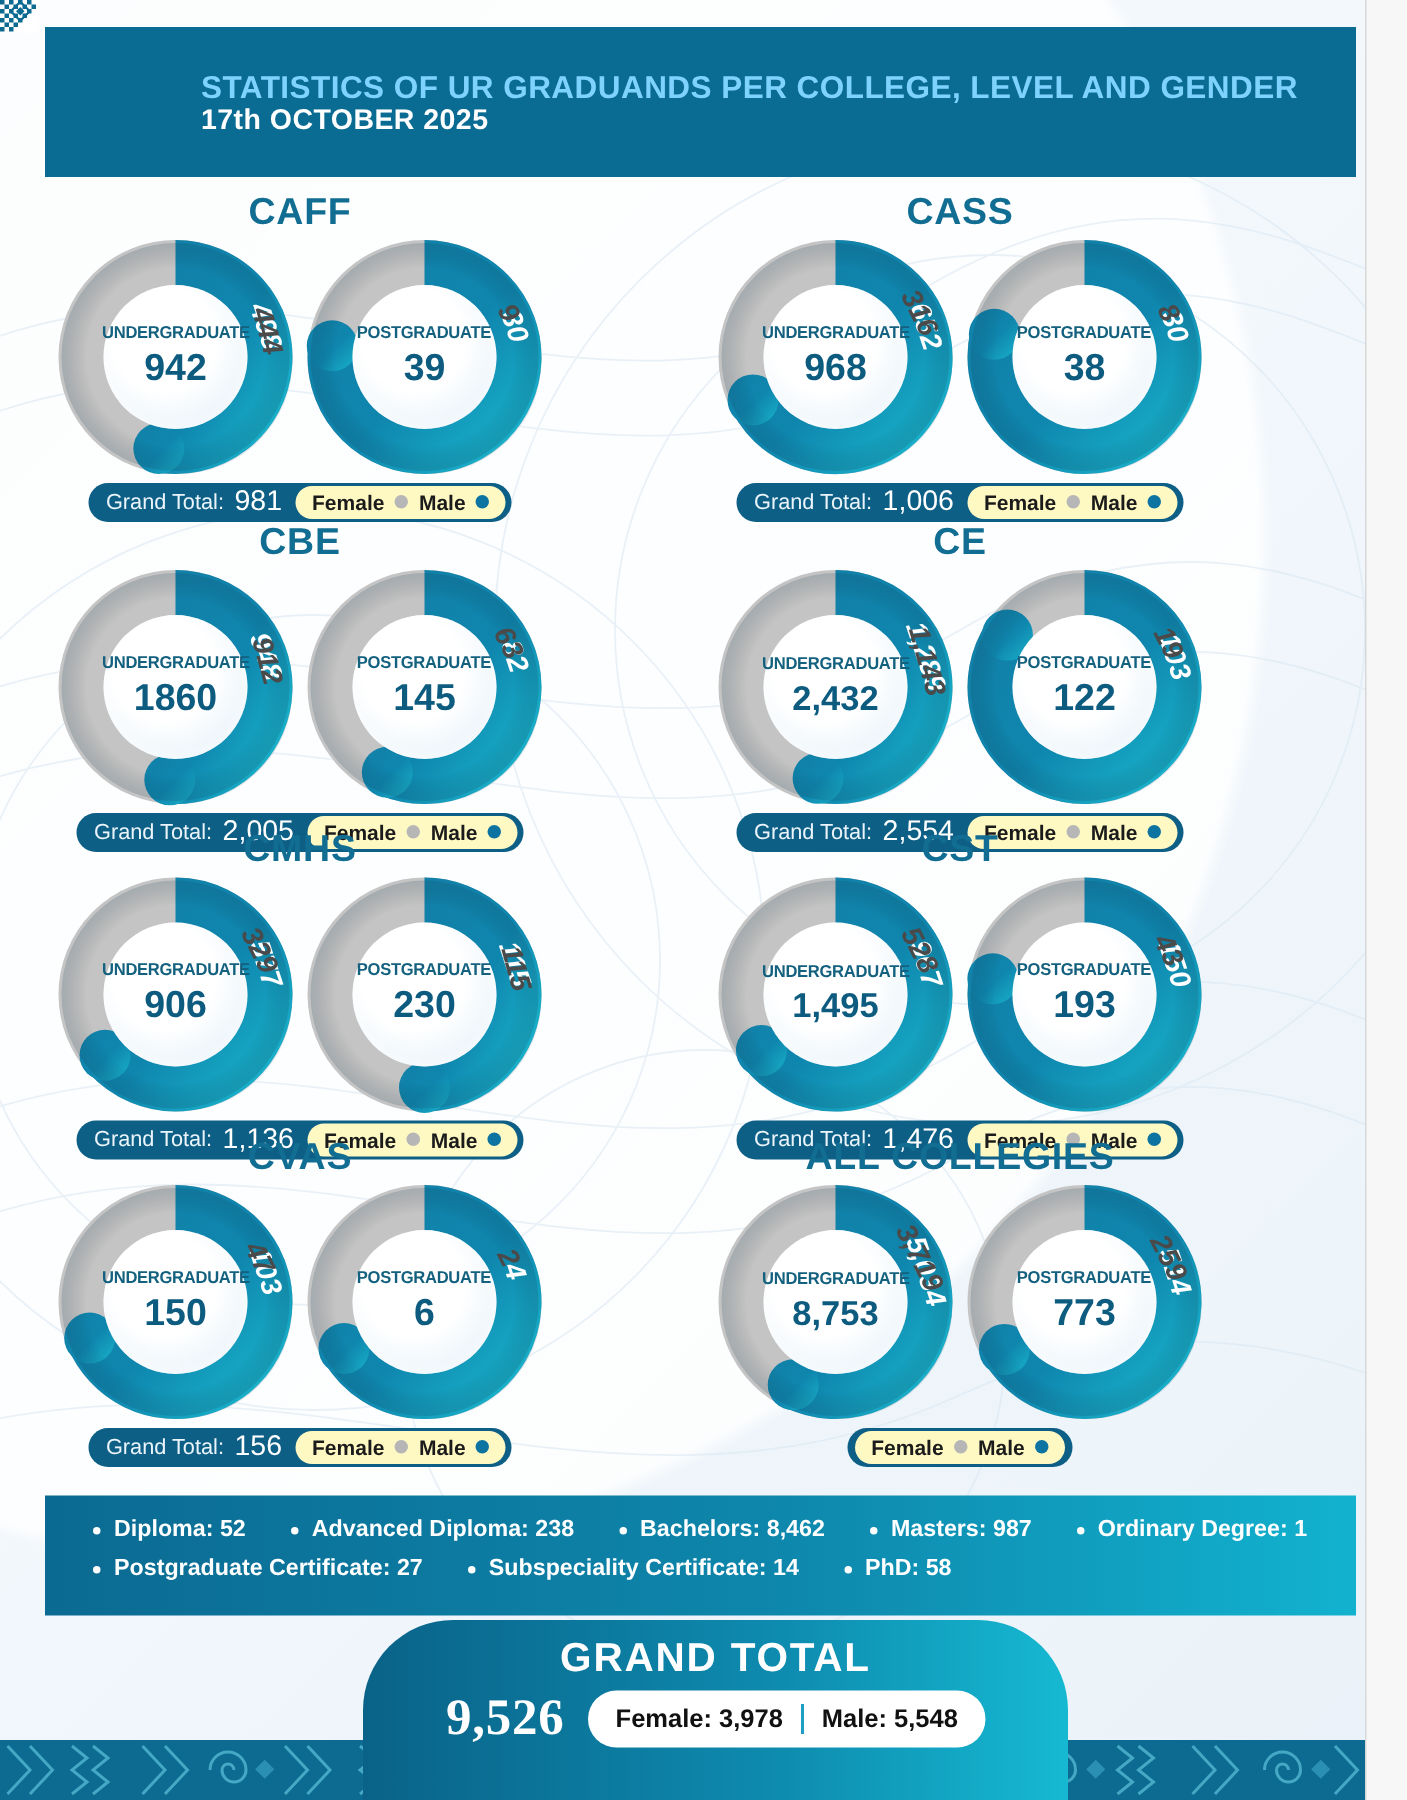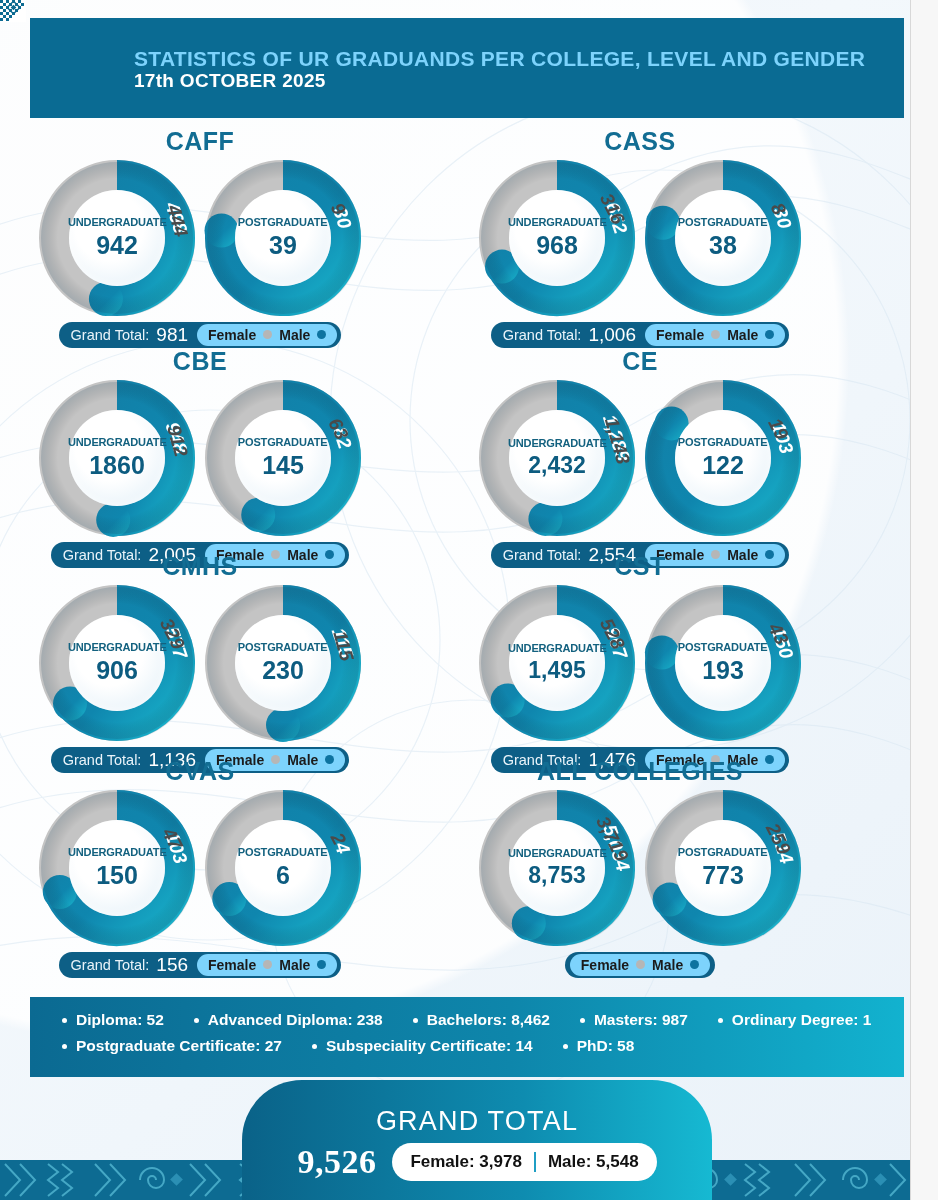--- a/index.html
+++ b/index.html
@@ -81,21 +81,21 @@
     display:inline-flex;align-items:center;height:26px;
     background:#0d5f86;border-radius:13px;padding:0 4px 0 0;
   }
   .gt .gt-label{
     color:#eaf4fa;font-size:14.5px;padding:0 7px 0 12px;white-space:nowrap;
   }
   .gt .gt-value{
     color:#ffffff;font-size:19px;font-weight:500;padding-right:9px;white-space:nowrap;
   }
   .legend{
-    display:inline-flex;align-items:center;height:22px;background:#7dd3fc;
+    display:inline-flex;align-items:center;height:22px;background:#fef9c3;
     border-radius:11px;padding:0 11px;gap:7px;white-space:nowrap;
   }
   .legend span.t{font-size:14px;font-weight:bold;color:#1b1b1b;}
   .dot{width:9px;height:9px;border-radius:50%;display:inline-block;}
   .dot.f{background:#b6b6b6;}
   .dot.m{background:#0d73a0;}
   .legend-only{
     display:inline-flex;align-items:center;height:26px;background:#0d5f86;
     border-radius:13px;padding:0 5px;
   }
@@ -119,22 +119,22 @@
   }
 
   
   .gtotal{
     position:absolute;left:242px;top:1080px;width:470px;height:120px;z-index:5;
     background:linear-gradient(90deg,#0a6288 0%,#0e8cb0 60%,#16b9d2 100%);
     border-top-left-radius:60px;border-top-right-radius:60px;
     text-align:center;
   }
   .gtotal .ttl{
-    color:#ffffff;font-size:27px;font-weight:normal;letter-spacing:1.2px;
-    padding-top:26px;
+    color:#ffffff;font-size:27px;font-weight:bold;letter-spacing:1.2px;
+    padding-top:10px;
   }
   .gtotal .row{
     display:flex;align-items:center;justify-content:center;gap:0;margin-top:6px;
   }
   .gtotal .num{
     color:#ffffff;font-size:34px;font-weight:bold;padding-right:16px;letter-spacing:.5px;font-family:Liberation Serif, serif;
   }
   .gt-split{
     display:inline-flex;align-items:center;height:38px;background:#ffffff;
     border-radius:19px;padding:0 18px;gap:12px;

